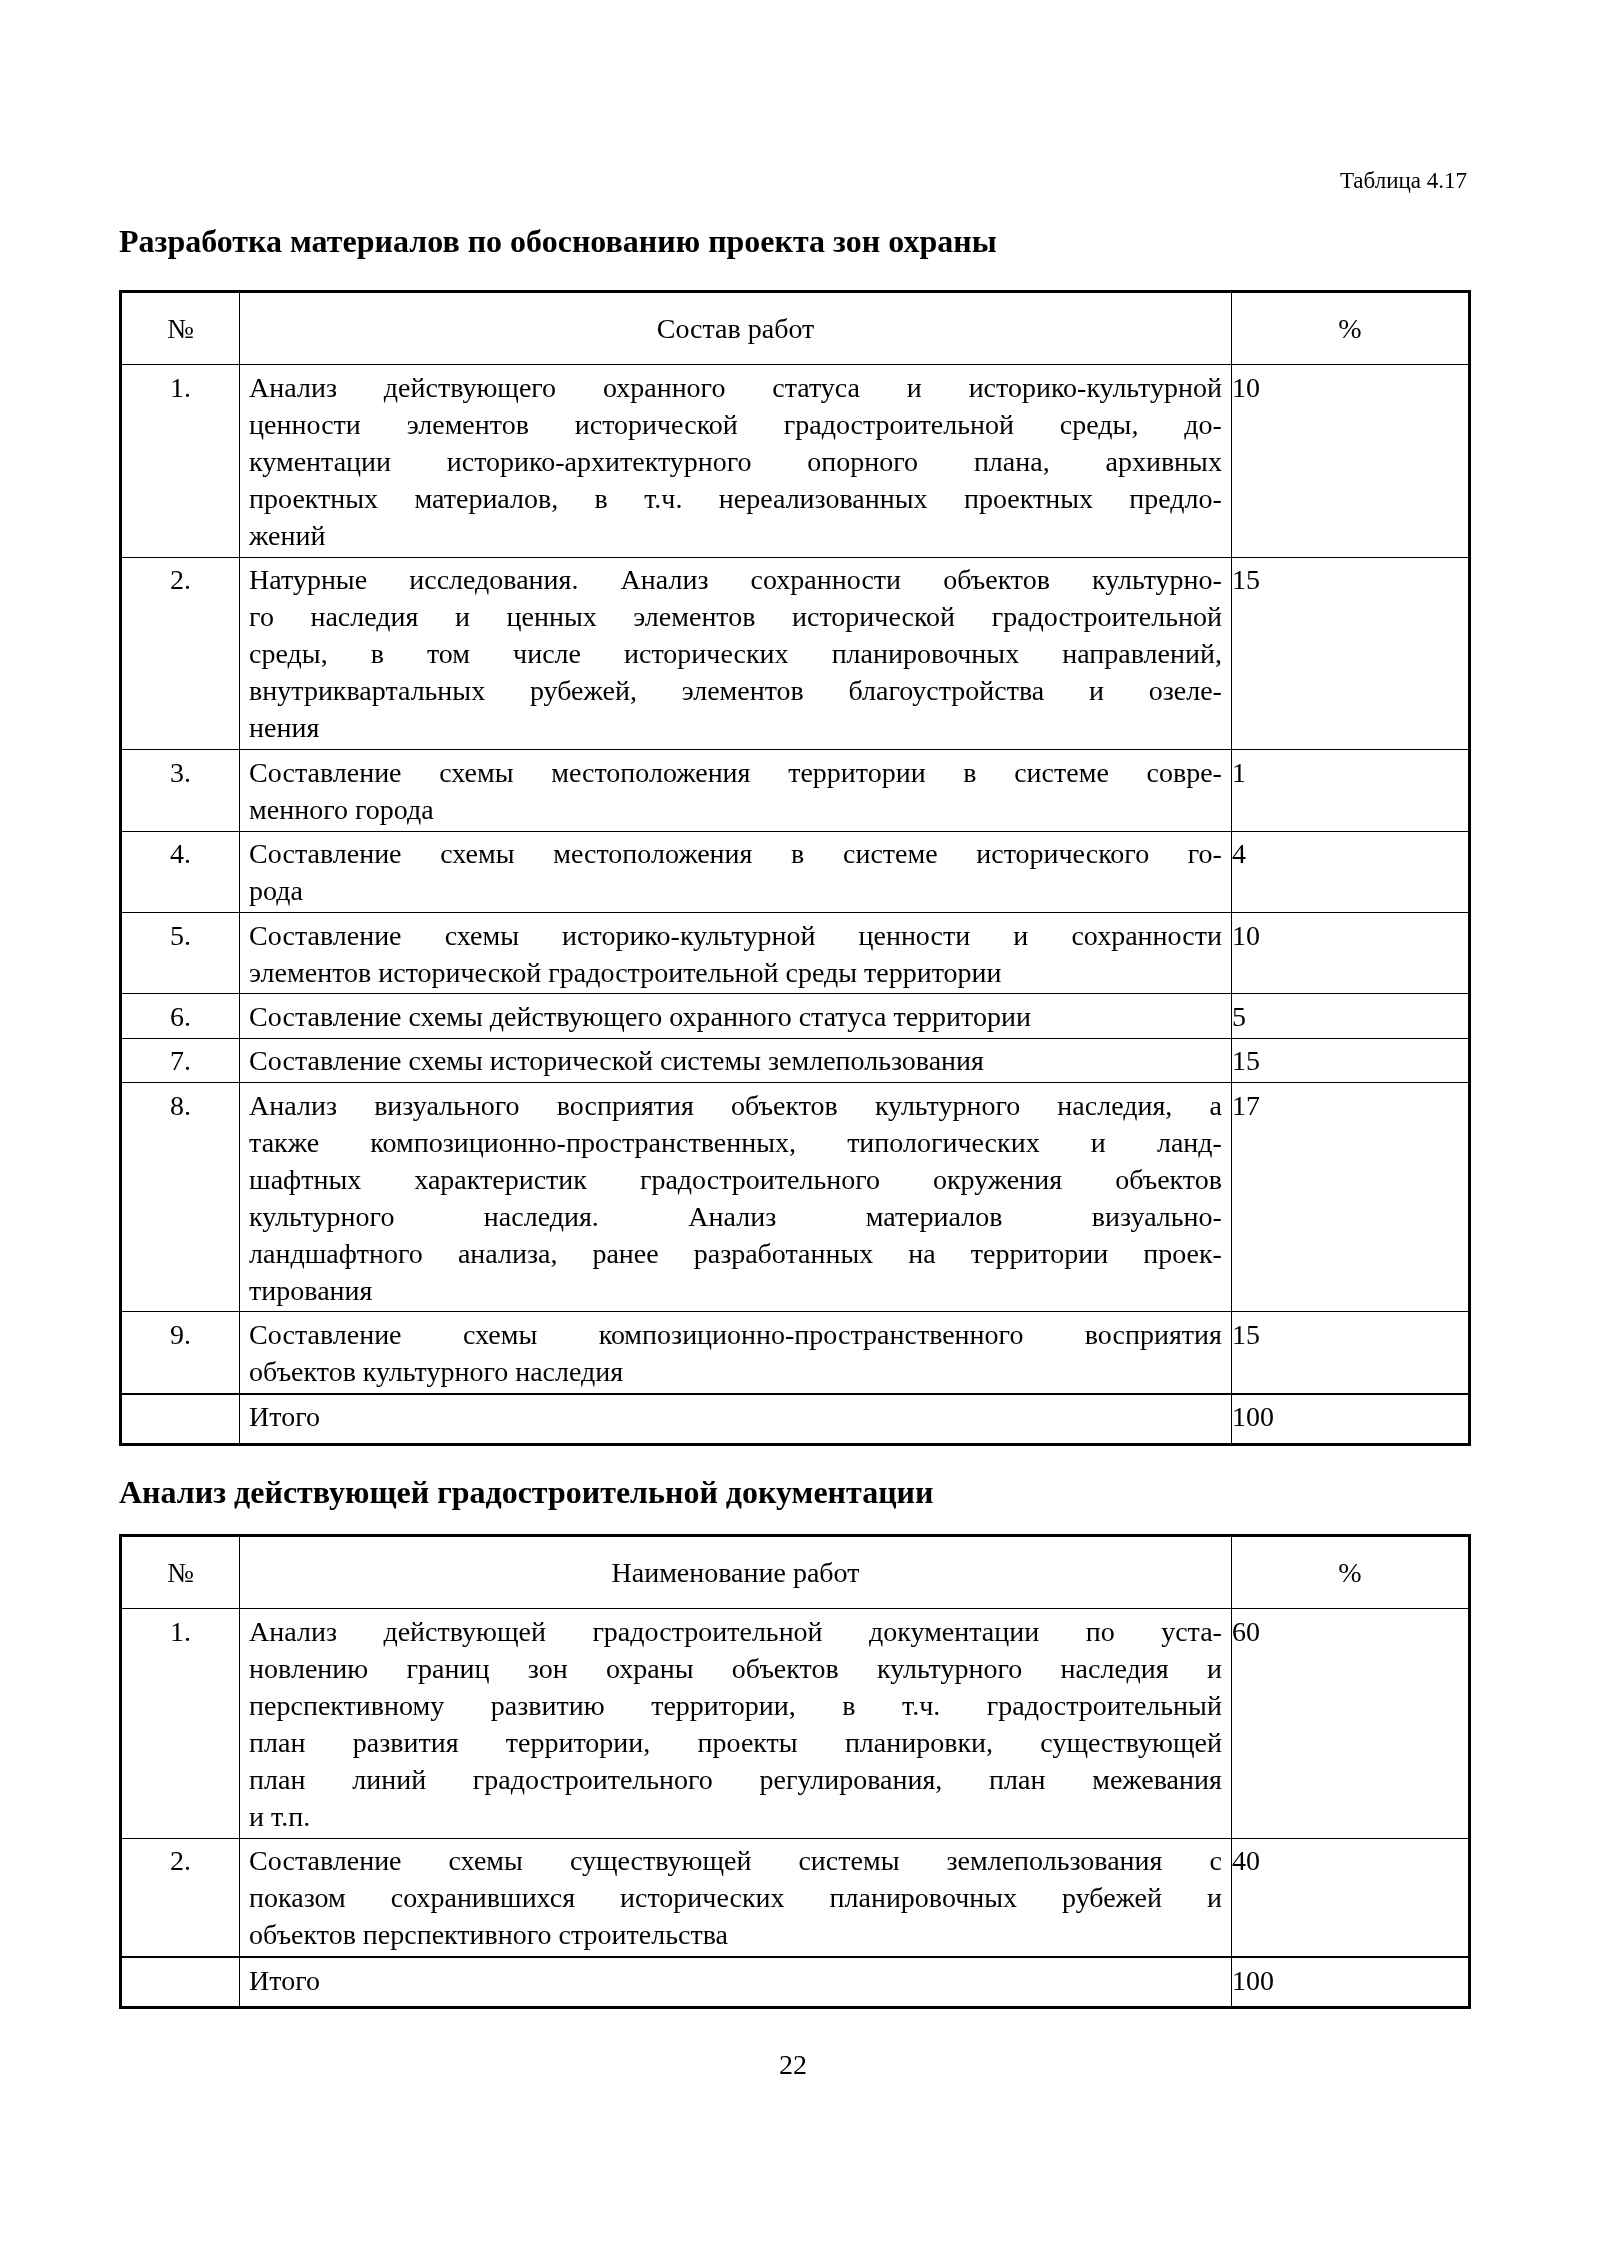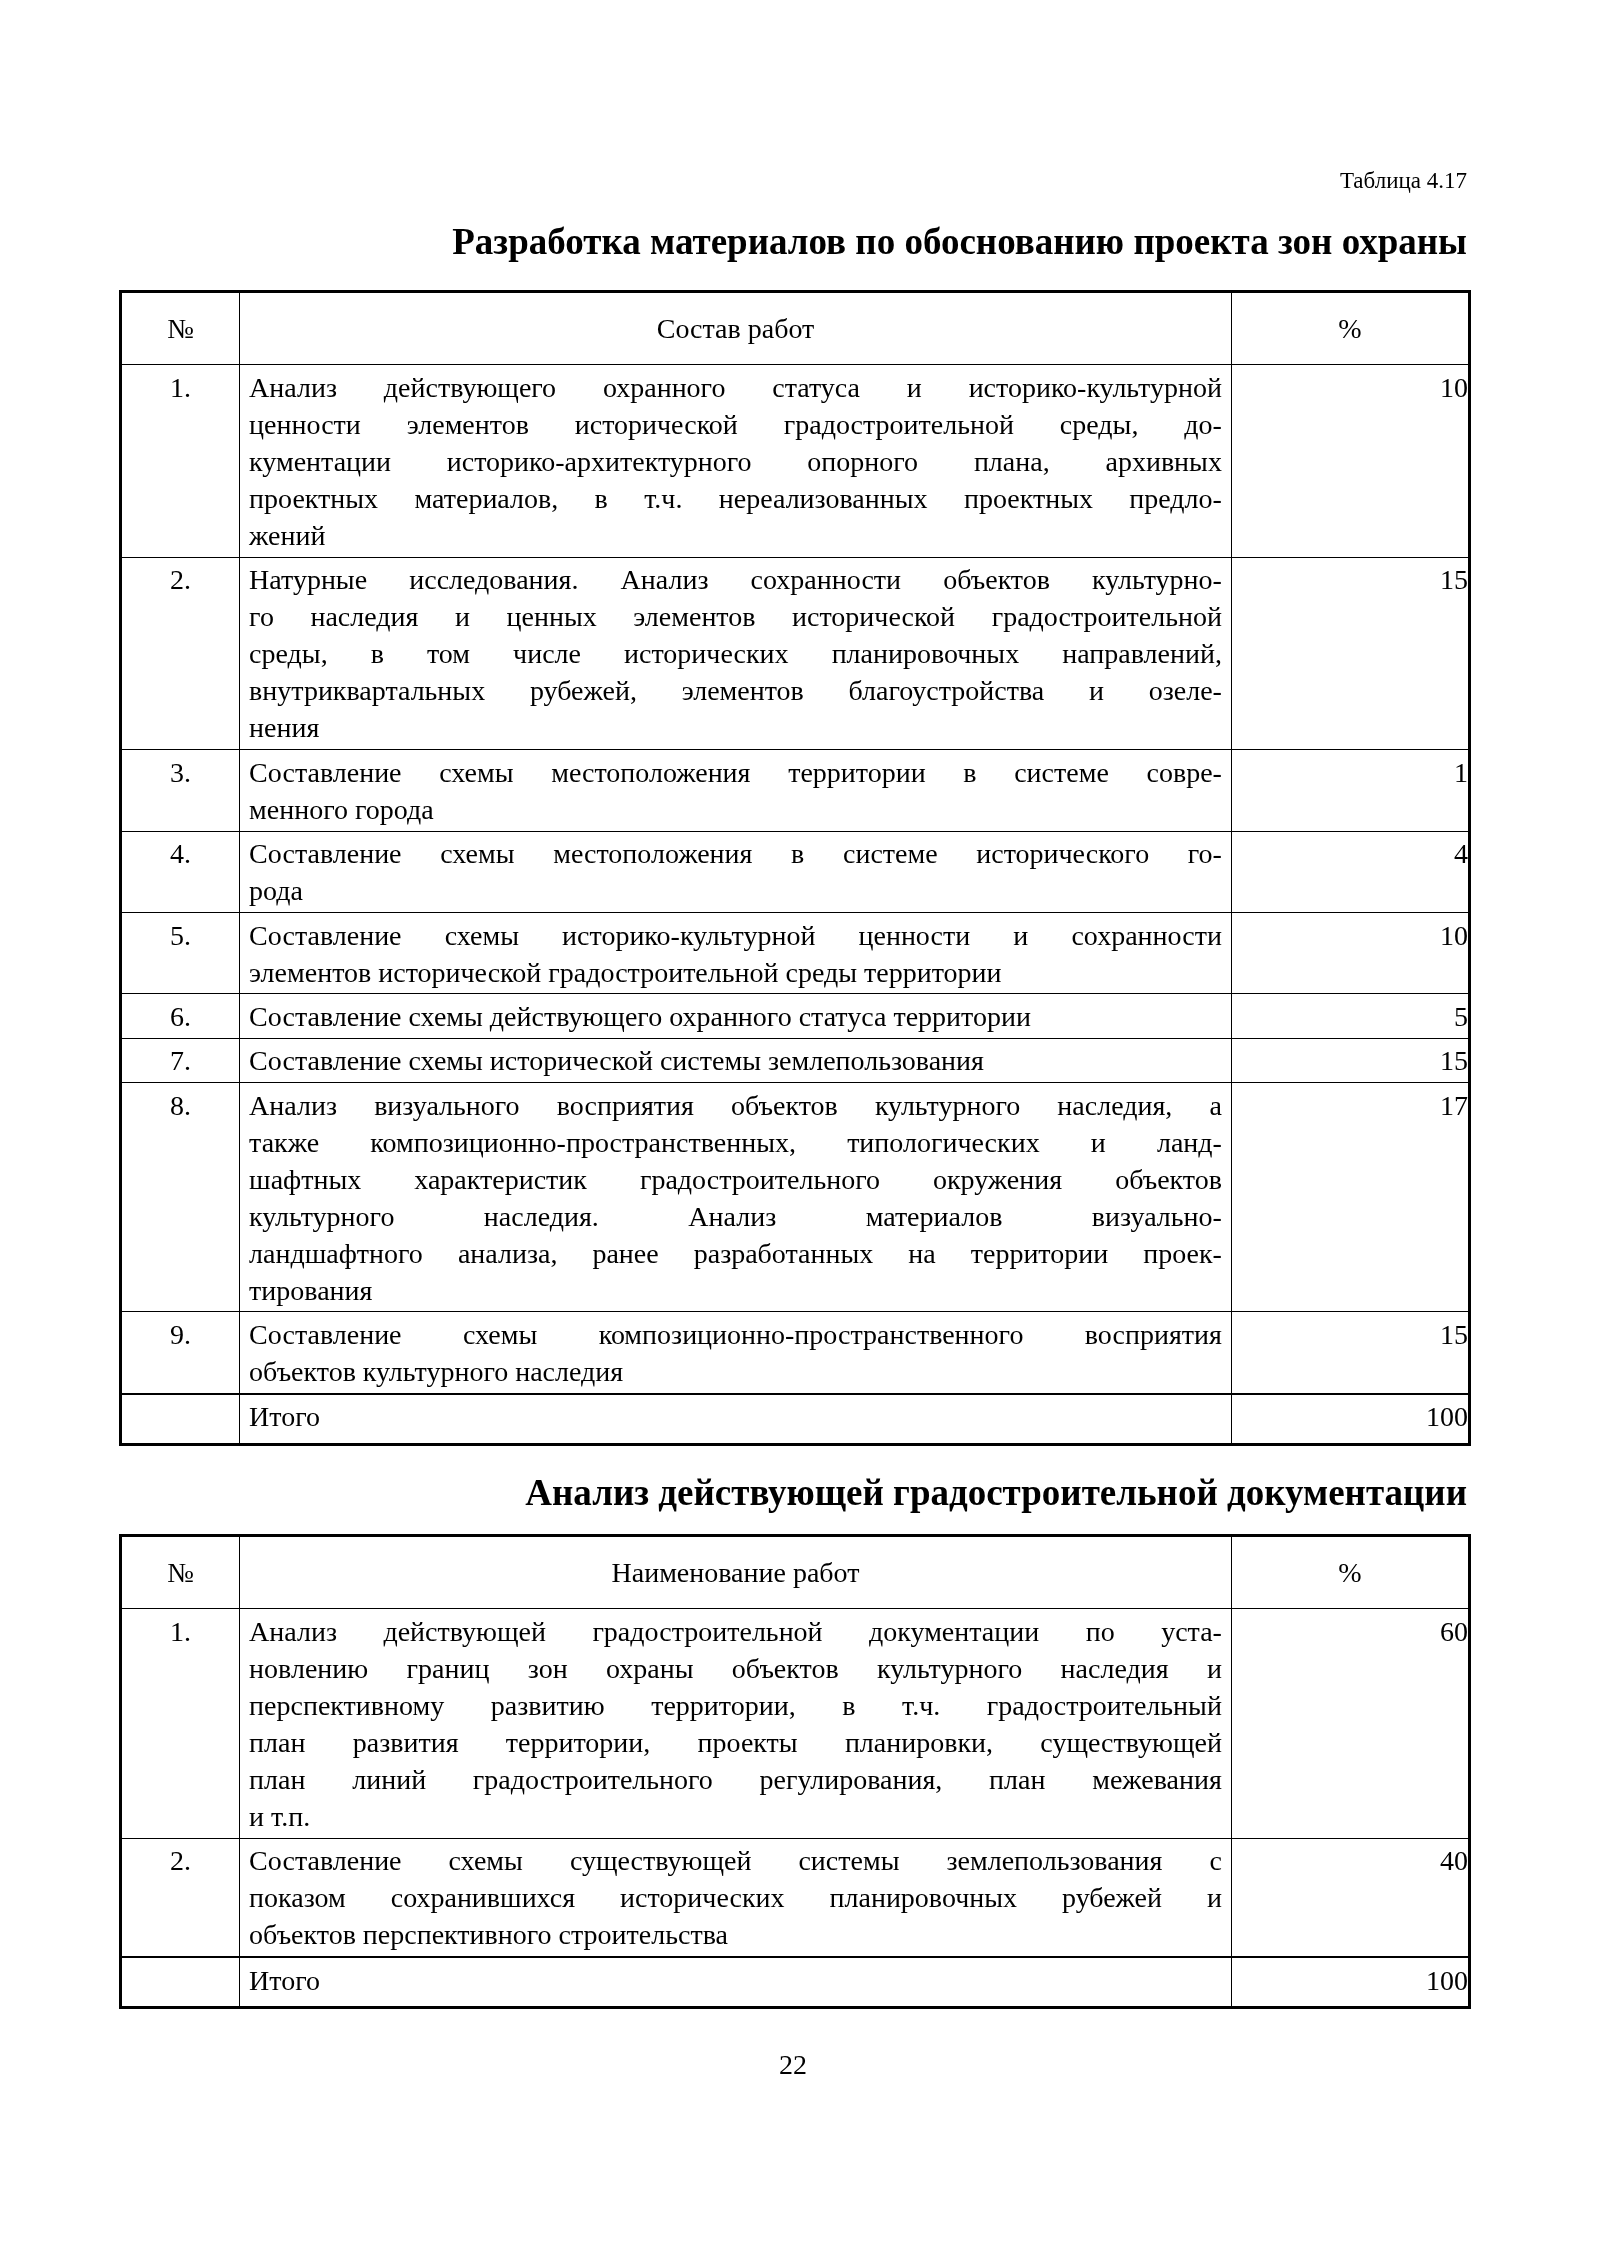--- a/index.html
+++ b/index.html
@@ -20,23 +20,23 @@
   }
   .tbl-label {
     text-align: right;
     font-size: 23px;
     line-height: 33px;
   }
   .tbl-label.second {
     margin-top: 79px;
   }
   .tbl-title {
-    text-align: right;
+    text-align: left;
     font-weight: bold;
-    font-size: 37px;
+    font-size: 32px;
     line-height: 35px;
     margin-top: 27.4px;
   }
   .tbl-title.second {
     margin-top: 29px;
   }
   table.work-table {
     border-collapse: collapse;
     table-layout: fixed;
     width: 1349px;
@@ -61,21 +61,21 @@
     text-align: center;
   }
   .work-table td.c-num {
     text-align: center;
     padding-top: 3.7px;
   }
   .work-table td.c-text {
     padding: 3.7px 9.1px 2.7px 9.1px;
   }
   .work-table td.c-pct {
-    text-align: right;
+    text-align: left;
     padding-top: 3.7px;
   }
   .c-text .line {
     text-align: justify;
     text-align-last: justify;
   }
   .c-text .line.last {
     text-align-last: left;
   }
   .work-table tr.total-row td {

